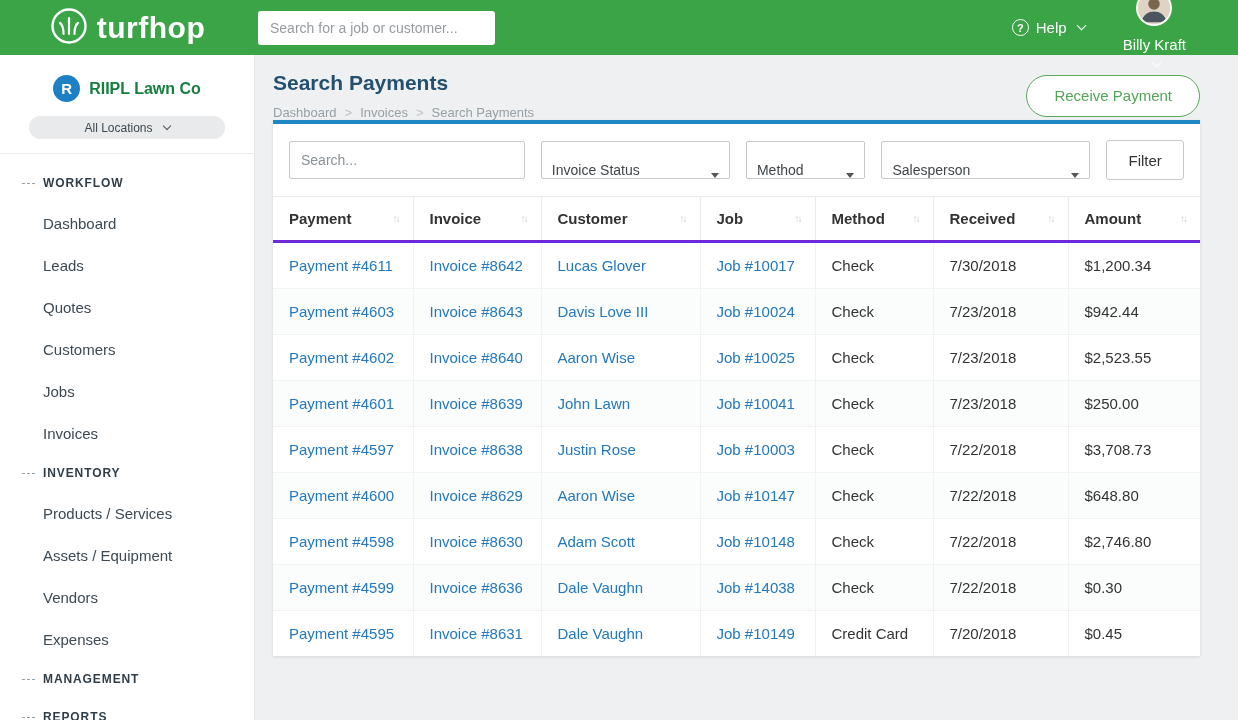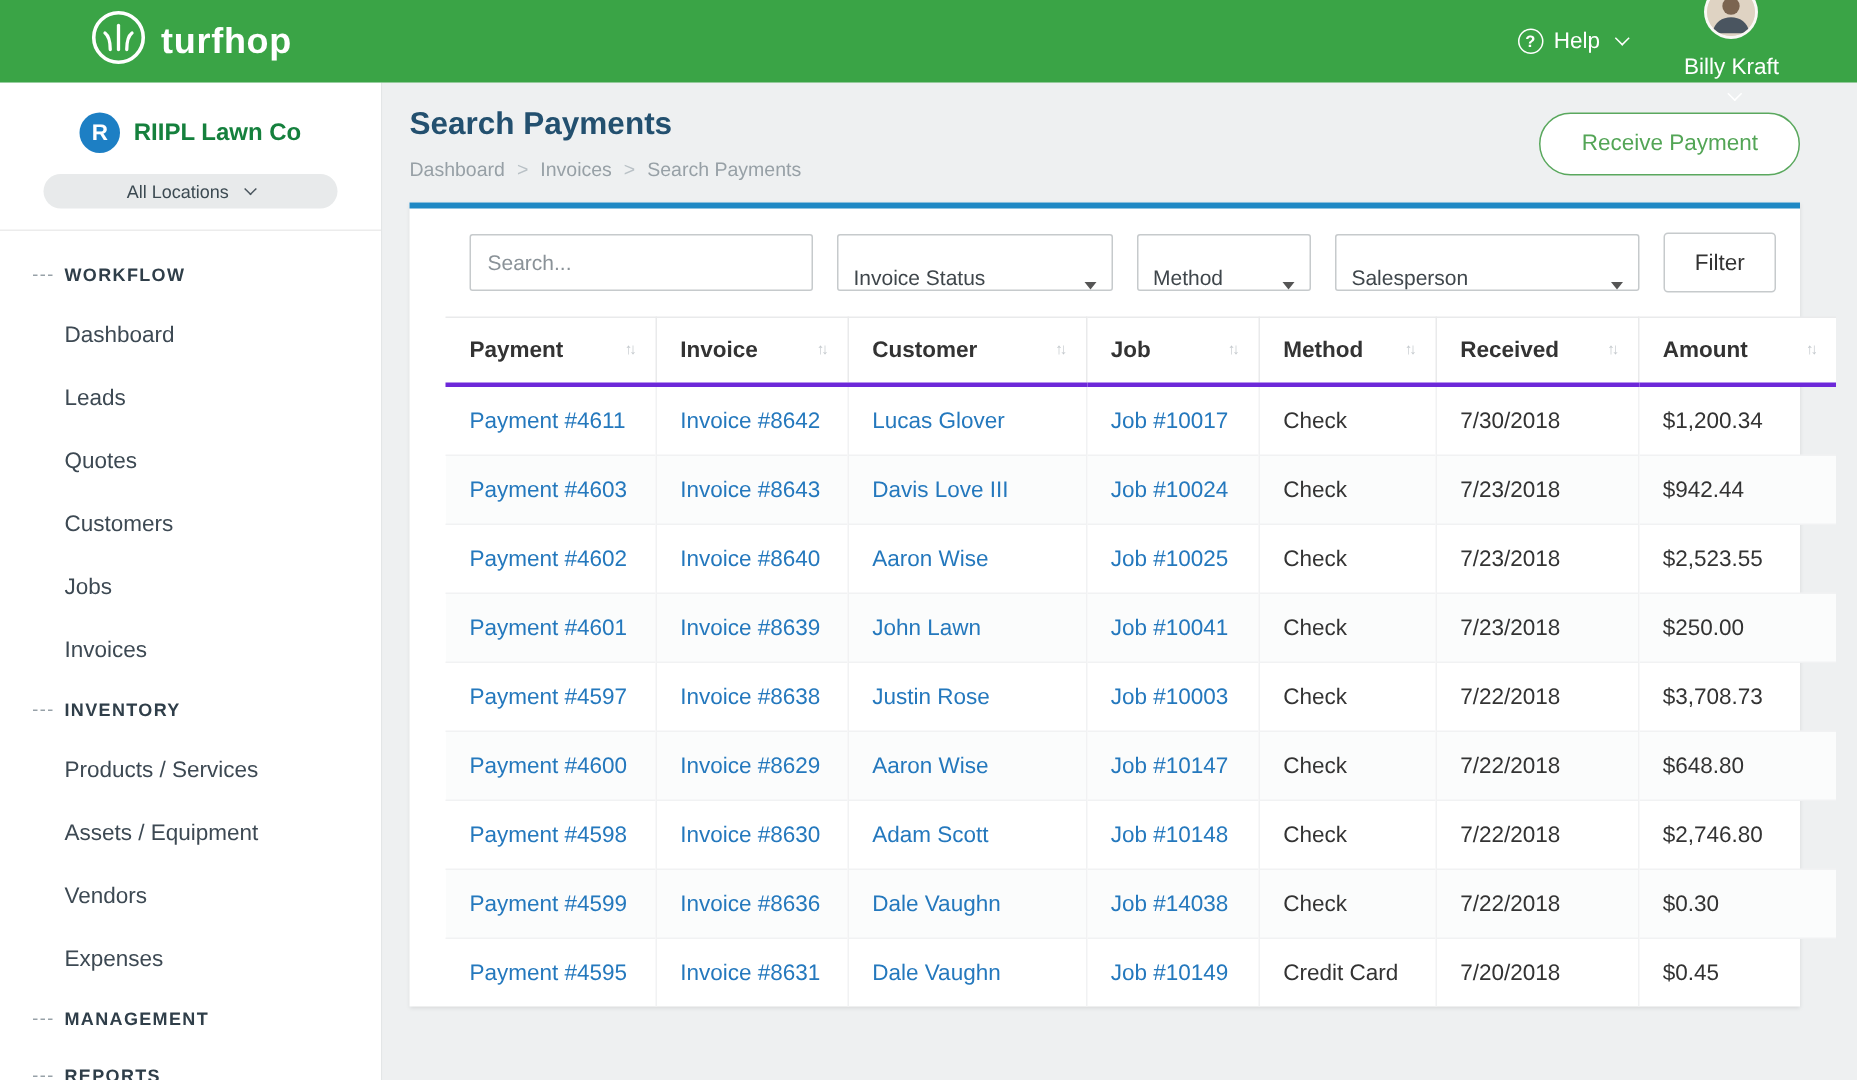--- a/index.html
+++ b/index.html
@@ -9,21 +9,21 @@
     --title:#23506f;
     --button-green:#53a556;
   }
   *{box-sizing:border-box;margin:0;padding:0;}
   html,body{width:1238px;height:720px;overflow:hidden;}
   body{font-family:"Liberation Sans",sans-serif;background:#eef0f1;color:#333;}
 
   
   .topbar{height:55px;background:var(--green);display:flex;align-items:center;position:relative;z-index:5;}
   .logo{width:255px;display:flex;align-items:center;justify-content:center;gap:9px;cursor:pointer;}
-  .logo-text{color:#fff;font-size:24px;font-weight:bold;letter-spacing:.5px;}
+  .logo-text{color:#fff;font-size:30px;font-weight:bold;letter-spacing:.5px;}
   .topbar-search{width:237px;height:34px;border:1px solid rgba(255,255,255,.65);border-radius:3px;
     padding:0 11px;font-size:14px;color:#444;font-family:inherit;outline:none;margin-left:3px;}
   .topbar-search::placeholder{color:#969ca0;}
   .topbar-right{margin-left:auto;display:flex;align-items:center;gap:38px;padding-right:52px;color:#fff;}
   .help{display:flex;align-items:center;gap:7px;font-size:15px;cursor:pointer;}
   .qmark{width:17px;height:17px;border:1.5px solid #fff;border-radius:50%;font-size:11px;font-weight:bold;
     display:inline-flex;align-items:center;justify-content:center;}
   .chev{width:7px;height:7px;border-right:1.6px solid currentColor;border-bottom:1.6px solid currentColor;
     transform:rotate(45deg);display:inline-block;margin-left:4px;margin-top:-4px;}
   .chev.dark{border-color:#4a565e;width:6px;height:6px;}
@@ -50,21 +50,21 @@
   
   .main{flex:1;height:665px;overflow:hidden;padding:16px 38px 0 18px;}
   .page-head{display:flex;align-items:center;justify-content:space-between;}
   h1{font-size:21px;font-weight:bold;color:var(--title);}
   .breadcrumb{margin-top:10px;font-size:13px;color:#97a0a6;display:flex;align-items:center;}
   .bc-link{cursor:pointer;}
   .bc-sep{margin:0 8px;color:#b9c1c6;font-size:13px;}
   .receive-btn{height:42px;padding:0 27px;border-radius:21px;border:1px solid #5aa85e;background:#fff;
     color:var(--button-green);font-size:15px;font-family:inherit;cursor:pointer;}
 
-  .card{margin-top:15px;background:#fff;border-top:4px solid var(--card-accent);box-shadow:0 1px 3px rgba(0,0,0,.1);padding-left:24px;}
+  .card{background:#fff;border-top:4px solid var(--card-accent);box-shadow:0 1px 3px rgba(0,0,0,.1);}
   .filters{display:flex;align-items:center;gap:16px;padding:16px;}
   .f-search{width:237px;height:38px;border:1px solid #c6cacc;border-radius:2px;padding:0 11px;
     font-size:14px;font-family:inherit;color:#444;outline:none;}
   .f-search::placeholder{color:#8a9298;}
   .f-select{height:38px;border:1px solid #c6cacc;border-radius:2px;background:#fff;display:flex;
     align-items:flex-end;justify-content:space-between;padding:0 10px;font-size:14px;color:#3f464b;cursor:pointer;}
   .s1{width:190px;}.s2{width:120px;}.s3{width:210px;}
   .caret{width:0;height:0;border-left:4px solid transparent;border-right:4px solid transparent;
     border-top:5px solid #555;display:inline-block;margin-left:8px;}
   .f-btn{margin-left:auto;height:40px;width:78px;border:1px solid #c6cacc;border-radius:3px;background:#fff;
@@ -94,20 +94,21 @@
         <circle cx="19" cy="19" r="16.5" fill="none" stroke="#fff" stroke-width="2.4"></circle>
         <g stroke="#fff" stroke-width="2.2" fill="none" stroke-linecap="round">
           <path d="M19 27V11"></path>
           <path d="M13.5 27c0-6-1.5-9.5-3.5-11"></path>
           <path d="M24.5 27c0-6 1.5-9.5 3.5-11"></path>
         </g>
       </svg>
     </span>
     <span class="logo-text">turfhop</span>
   </div>
+  <input class="topbar-search" placeholder="Search for a job or customer..." style="">
   <div class="topbar-right">
     <div class="help">
       <span class="qmark">?</span>
       <span>Help</span>
       <span class="chev"></span>
     </div>
     <div class="user">
       <span class="avatar">
         <svg width="32" height="32" viewBox="0 0 36 36">
           <circle cx="18" cy="18" r="18" fill="#dfd3c3"></circle>

